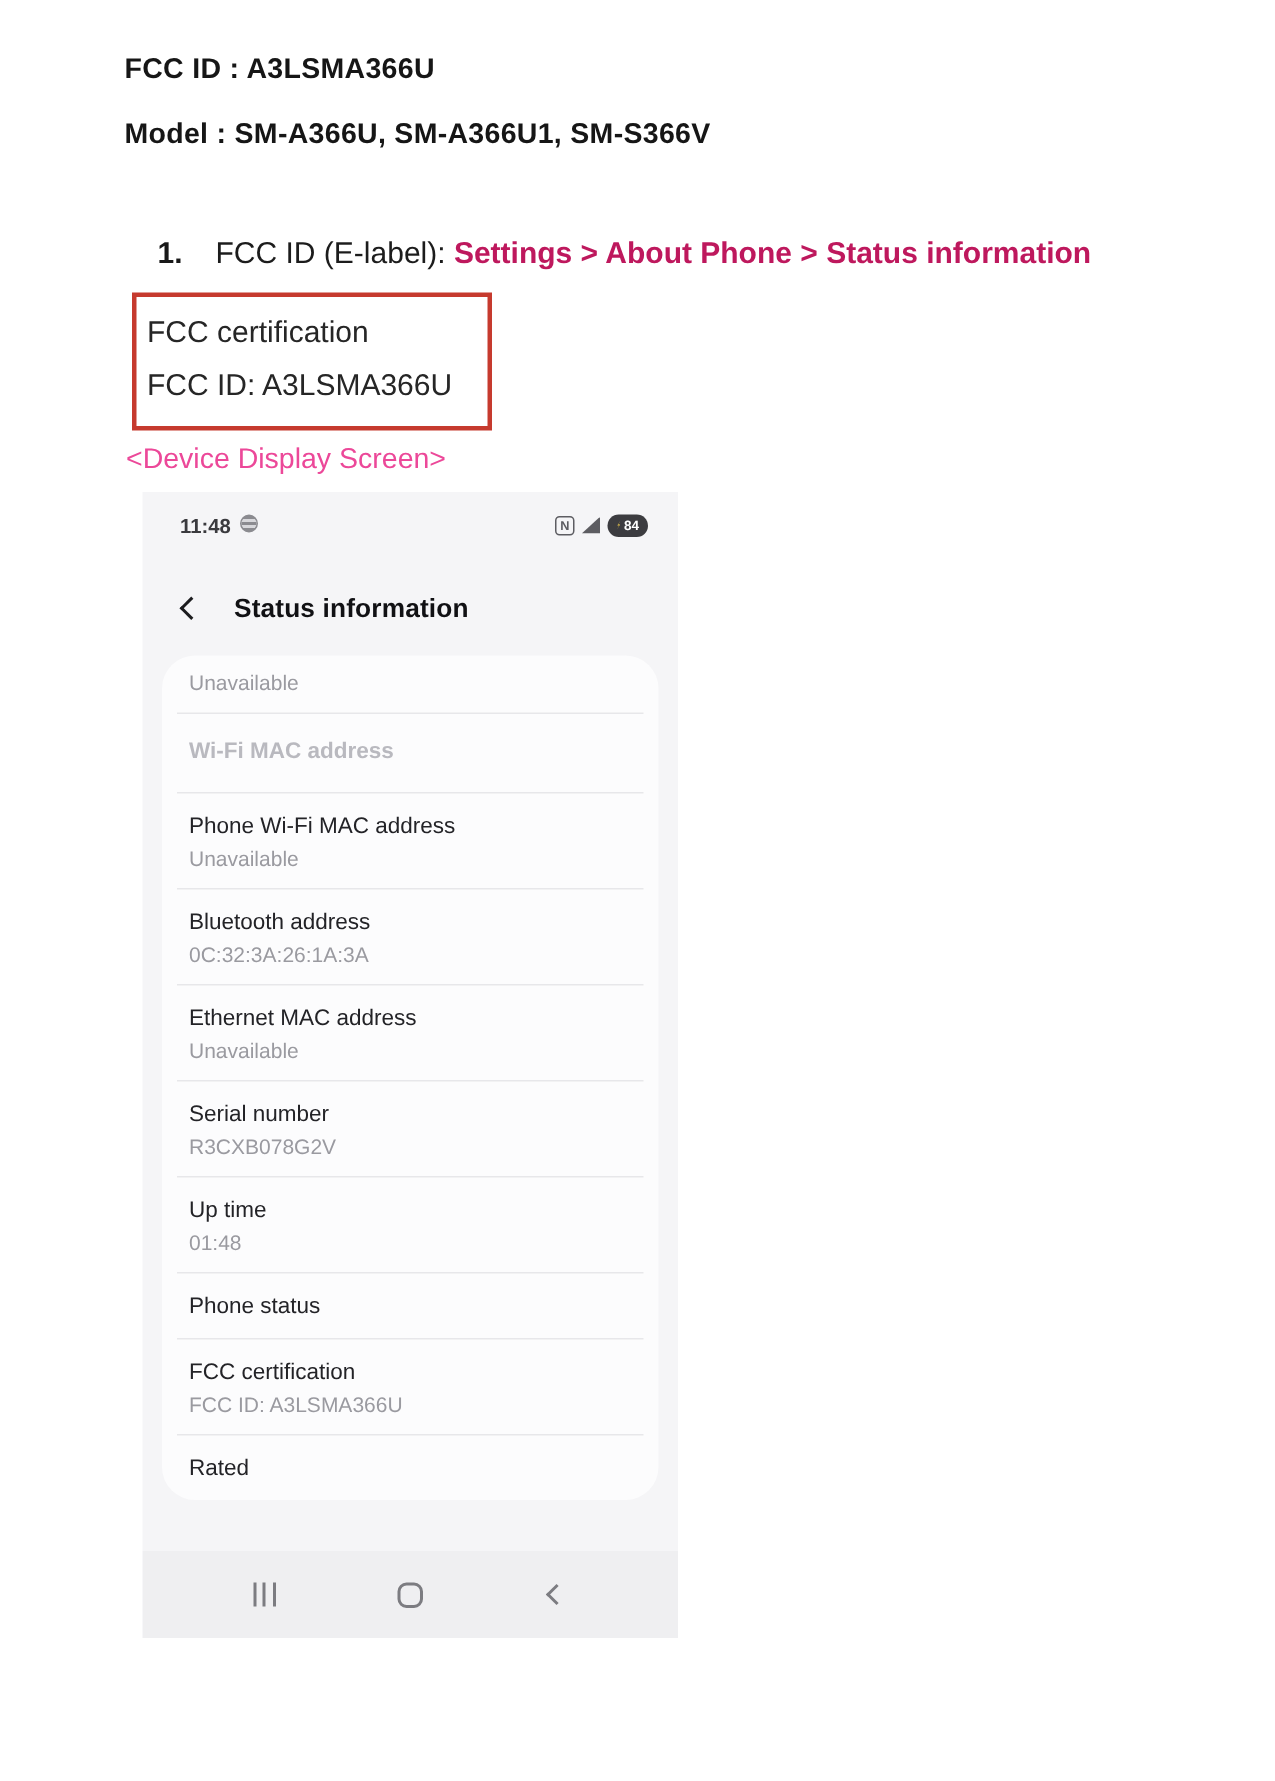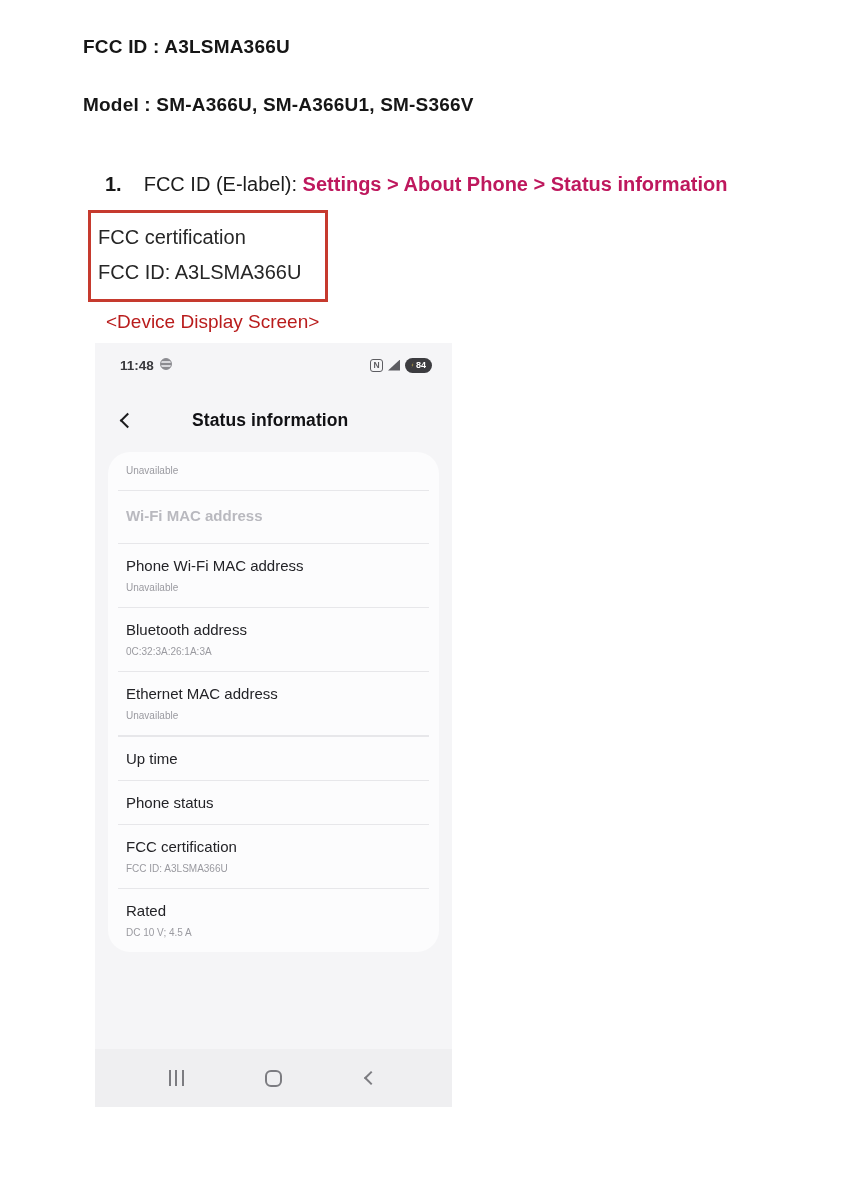--- a/index.html
+++ b/index.html
@@ -6,41 +6,41 @@
   html, body { background: #ffffff; }
   body {
     width: 850px; height: 1187px;
     font-family: "Liberation Sans", sans-serif;
     color: #181818;
     overflow: hidden;
   }
   .doc { padding: 36px 16px 0 83px; }
 
   .doc-heading { font-size: 19px; font-weight: bold; color: #161616; letter-spacing: .2px; }
-  .doc-heading.model { margin-top: 36px; }
+  .doc-heading.model { margin-top: 21px; }
   .doc-heading.intro { margin-top: 61px; }
 
   .step-line { margin-top: 57px; font-size: 20px; margin-left: 22px; }
   .step-num { font-weight: bold; margin-right: 22px; }
   .step-label { color: #1c1c1c; }
   .step-link { color: #be185d; font-weight: bold; cursor: pointer; }
 
   .red-box {
     margin-top: 14px; margin-left: 5px;
     width: 240px;
     border: 3px solid #c63a2e;
     padding: 7px 0 9px 7px;
     font-size: 20px; color: #262626;
   }
   .red-box div { line-height: 35px; }
 
   .caption-link {
     display: inline-block;
-    margin-top: 9px; margin-left: 23px;
-    font-size: 19px; color: #b91c1c; cursor: pointer;
+    margin-top: 9px; margin-left: 1px;
+    font-size: 19px; color: #ec4899; cursor: pointer;
     text-decoration: none;
   }
 
   
   .phone {
     position: relative;
     margin-top: 10px; margin-left: 12px;
     width: 357px; height: 764px;
     background: #f5f5f7;
     overflow: hidden;
@@ -70,40 +70,40 @@
     min-width: 27px; height: 15px; border-radius: 8px;
     background: #3c3c40; color: #ffffff;
     font-size: 9px; font-weight: bold;
     display: flex; align-items: center; justify-content: center;
     padding: 0 5px; gap: 2px;
   }
   .bolt { width: 3px; height: 7px; background: #ffd84d; clip-path: polygon(100% 0, 20% 55%, 60% 55%, 0 100%, 80% 45%, 40% 45%); }
 
   .phone-header {
     display: flex; align-items: center;
-    margin-top: 24px; padding: 0 16px 0 27px; height: 42px; gap: 36px;
+    margin-top: 24px; padding: 0 16px 0 27px; height: 42px;
   }
   .back-chevron {
     width: 11px; height: 11px;
     border-left: 2.2px solid #1c1c1e; border-bottom: 2.2px solid #1c1c1e;
     transform: rotate(45deg);
     margin-right: 23px; cursor: pointer; flex: none;
   }
   .phone-title { font-size: 17.5px; font-weight: bold; color: #111114; letter-spacing: .1px; }
 
   .card {
     margin: 11px 13px 0 13px;
     background: #fcfcfd;
     border-radius: 22px;
     overflow: hidden;
   }
   .divider { height: 1px; background: #e7e7ea; margin: 0 10px; }
   .row { padding: 12px 18px 11px 18px; }
   .row-label { font-size: 15px; color: #232327; line-height: 20px; }
-  .row-value { font-size: 10px; color: #9a9aa0; line-height: 17px; margin-top: 3px; }
+  .row-value { font-size: 14px; color: #9a9aa0; line-height: 17px; margin-top: 3px; }
   .row.value-only { padding: 10px 18px 11px 18px; }
   .row.value-only .row-value { margin-top: 0; }
   .row.disabled { padding: 15px 18px 17px 18px; }
   .row.disabled .row-label { color: #b9b9bf; font-weight: bold; }
 
   .nav-bar {
     position: absolute; left: 0; right: 0; bottom: 0; height: 58px;
     background: #efeff1;
     display: flex; align-items: center; justify-content: space-between;
     padding: 0 66px;
@@ -178,37 +178,41 @@
         <div class="row">
     <div class="row-label">Bluetooth address</div>
     <div class="row-value">0C:32:3A:26:1A:3A</div>
   </div>
         <div class="divider"></div>
         <div class="row">
     <div class="row-label">Ethernet MAC address</div>
     <div class="row-value">Unavailable</div>
   </div>
         <div class="divider"></div>
+        <div class="row">
+    <div class="row-label">Serial number</div>
+    <div class="row-value">R3CXB078G2V</div>
+  </div>
         <div class="divider"></div>
         <div class="row">
     <div class="row-label">Up time</div>
+    <div class="row-value">01:48</div>
   </div>
         <div class="divider"></div>
         <div class="row">
     <div class="row-label">Phone status</div>
   </div>
         <div class="divider"></div>
         <div class="row">
     <div class="row-label">FCC certification</div>
     <div class="row-value">FCC ID: A3LSMA366U</div>
   </div>
         <div class="divider"></div>
         <div class="row">
     <div class="row-label">Rated</div>
-    <div class="row-value">DC 10 V; 4.5 A</div>
   </div>
       </div>
 
     <div class="nav-bar">
       <span class="nav-btn">
           <span class="recents-icon">
             <i></i>
             <i></i>
             <i></i>
           </span>

